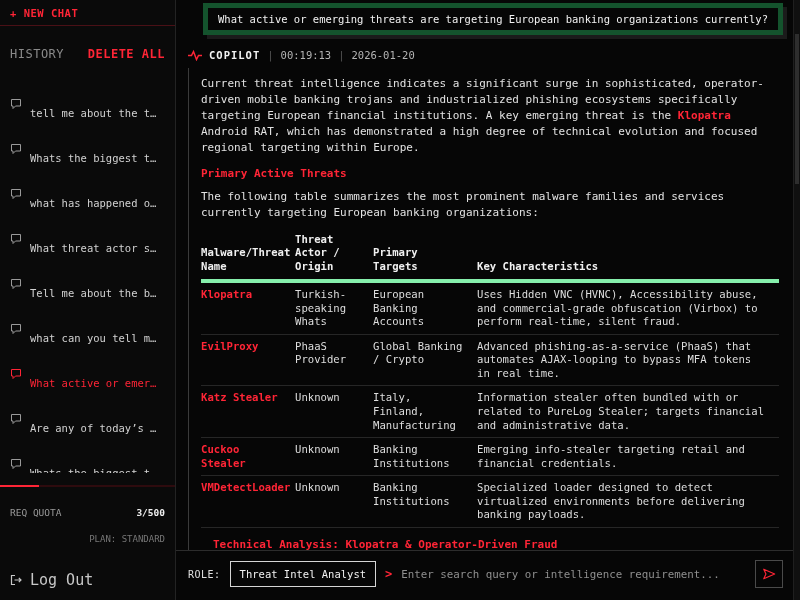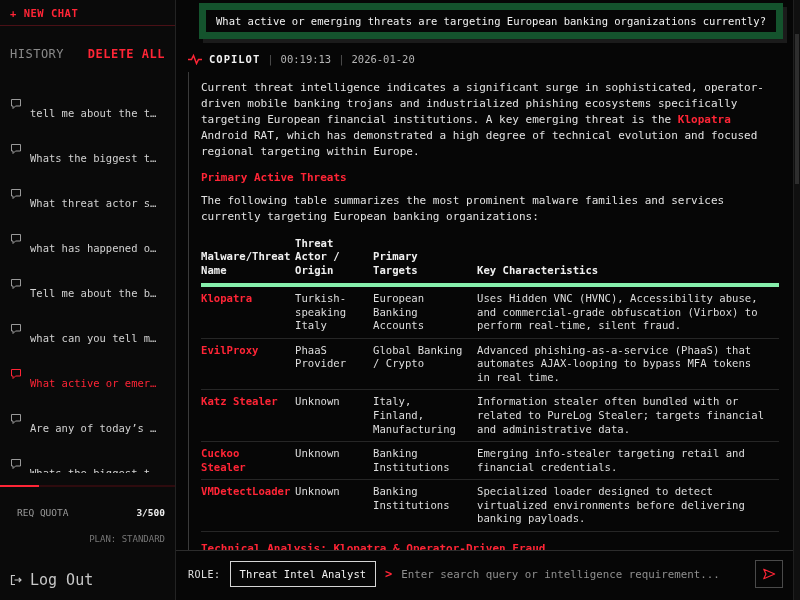--- a/index.html
+++ b/index.html
@@ -17,45 +17,45 @@
   .history-list { flex:1; overflow:hidden; padding-top:4px; }
   .history-item { display:flex; align-items:center; gap:8px; padding:7.5px 10px; font-size:10.5px; color:#d2d2d2; white-space:nowrap; cursor:pointer; }
   .history-item svg { flex:none; color:#9a9a9a; }
   .history-item.active { color:var(--accent); }
   .history-item.active svg { color:var(--accent); }
   .history-label { overflow:hidden; text-overflow:ellipsis;margin-top:18px; }
 
   .quota-track { height:2px; background:#2e0b0e; position:relative; }
   .quota-fill { position:absolute; left:0; top:0; height:100%; width:22%; background:var(--accent); }
   .quota-row { display:flex; justify-content:space-between; padding:8px 10px 0; font-size:9.5px; }
-  .quota-label { color:#9a9a9a;margin-left:7px; }
+  .quota-label { color:#9a9a9a; }
   .quota-value { color:#f0f0f0; font-weight:bold; }
   .plan-row { text-align:right; padding:4px 10px 6px; font-size:9px; color:#777; }
   .logout-row { display:flex; align-items:center; gap:7px; padding:9px 10px 11px; font-size:15px; color:#c8c8c8; cursor:pointer; }
 
   
   .main { flex:1; min-width:0; display:flex; flex-direction:column; }
   .query-row { display:flex; justify-content:flex-end; padding:3px 10px 0 0; }
-  .query-box { border:7px solid #14532d; background:#060606; box-shadow:4px 4px 0 #1b1b1b; padding:5px 10px; font-size:10.5px; color:#f2f2f2; white-space:nowrap; }
+  .query-box { border:5px solid #14532d; background:#060606; box-shadow:4px 4px 0 #1b1b1b; padding:5px 10px; font-size:10.5px; color:#f2f2f2; white-space:nowrap; }
 
   .copilot-header { display:flex; align-items:center; gap:7px; padding:14px 0 5px 12px; font-size:10.5px; }
   .copilot-name { font-weight:bold; color:#f2f2f2; letter-spacing:1px; }
   .sep { color:#555; }
   .meta { color:#b5b5b5; }
 
   .response-panel { flex:1; margin:2px 10px 0 12px; border-left:1px solid #3a3a3a; padding:8px 4px 4px 12px; overflow:hidden; font-size:11px; line-height:1.45; color:#e2e2e2; }
   .para { margin-bottom:9px; }
   .hl { color:var(--accent); font-weight:bold; }
   .section-heading { color:var(--accent); font-weight:bold; margin:10px 0 7px; font-size:11px; }
 
   table.threat-table { width:100%; border-collapse:collapse; margin:4px 0 2px; font-size:10.6px; line-height:1.28; table-layout:fixed; }
   .threat-table th { text-align:left; vertical-align:bottom; font-weight:bold; color:#f0f0f0; padding:3px 10px 6px 0; border-bottom:4px solid #86efac; }
   .threat-table td { vertical-align:top; padding:5px 10px 5px 0; border-bottom:1px solid #262626; color:#dedede; }
   .threat-table tr td:first-child { color:var(--accent); font-weight:bold; }
-  .tech-heading { margin-top:9px; }
+  .tech-heading { margin-top:9px;margin-left:12px; }
 
   .footer { border-top:1px solid #2c2c2c; padding:9px 10px 12px 12px; display:flex; align-items:center; gap:9px; }
   .role-label { font-size:10px; color:#e0e0e0; letter-spacing:.5px; }
   .role-box { border:1px solid #d5d5d5; padding:6px 9px; font-size:10.5px; color:#f2f2f2; white-space:nowrap; cursor:pointer; }
   .prompt-char { color:var(--accent); font-weight:bold; font-size:12px; }
   .query-input { flex:1; min-width:0; background:transparent; border:none; outline:none; color:#e6e6e6; font-family:inherit; font-size:10.8px; }
   .query-input::placeholder { color:#8f8f8f; }
   .send-btn { width:28px; height:28px; border:1px solid #4a4a4a; display:flex; align-items:center; justify-content:center; cursor:pointer; flex:none; }
 
   .scroll-strip { width:7px; min-width:7px; background:#101010; border-left:1px solid #1f1f1f; position:relative; }
@@ -84,28 +84,28 @@
     <svg width="12" height="12" viewBox="0 0 12 12">
       <path d="M1.5 1.5 H10.5 V8 H5.5 L3 10.5 V8 H1.5 Z" fill="none" stroke="currentColor" stroke-width="1"></path>
     </svg>
     <span class="history-label">Whats the biggest t…</span>
   </div>
 
   <div class="history-item">
     <svg width="12" height="12" viewBox="0 0 12 12">
       <path d="M1.5 1.5 H10.5 V8 H5.5 L3 10.5 V8 H1.5 Z" fill="none" stroke="currentColor" stroke-width="1"></path>
     </svg>
+    <span class="history-label">what has happened o…</span>
+  </div>
+
+  <div class="history-item">
+    <svg width="12" height="12" viewBox="0 0 12 12">
+      <path d="M1.5 1.5 H10.5 V8 H5.5 L3 10.5 V8 H1.5 Z" fill="none" stroke="currentColor" stroke-width="1"></path>
+    </svg>
     <span class="history-label">What threat actor s…</span>
-  </div>
-
-  <div class="history-item">
-    <svg width="12" height="12" viewBox="0 0 12 12">
-      <path d="M1.5 1.5 H10.5 V8 H5.5 L3 10.5 V8 H1.5 Z" fill="none" stroke="currentColor" stroke-width="1"></path>
-    </svg>
-    <span class="history-label">what has happened o…</span>
   </div>
 
   <div class="history-item">
     <svg width="12" height="12" viewBox="0 0 12 12">
       <path d="M1.5 1.5 H10.5 V8 H5.5 L3 10.5 V8 H1.5 Z" fill="none" stroke="currentColor" stroke-width="1"></path>
     </svg>
     <span class="history-label">Tell me about the b…</span>
   </div>
 
   <div class="history-item">
@@ -211,21 +211,21 @@
           <tr>
             <th>Malware/Threat Name</th>
             <th>Threat Actor / Origin</th>
             <th>Primary Targets</th>
             <th>Key Characteristics</th>
           </tr>
         </thead>
         <tbody>
   <tr>
     <td>Klopatra</td>
-    <td>Turkish-speaking Italy</td>
+    <td>Turkish-speaking Whats</td>
     <td>European Banking Accounts</td>
     <td>Uses Hidden VNC (HVNC), Accessibility abuse, and commercial-grade obfuscation (Virbox) to perform real-time, silent fraud.</td>
   </tr>
 
   <tr>
     <td>EvilProxy</td>
     <td>PhaaS Provider</td>
     <td>Global Banking / Crypto</td>
     <td>Advanced phishing-as-a-service (PhaaS) that automates AJAX-looping to bypass MFA tokens in real time.</td>
   </tr>

